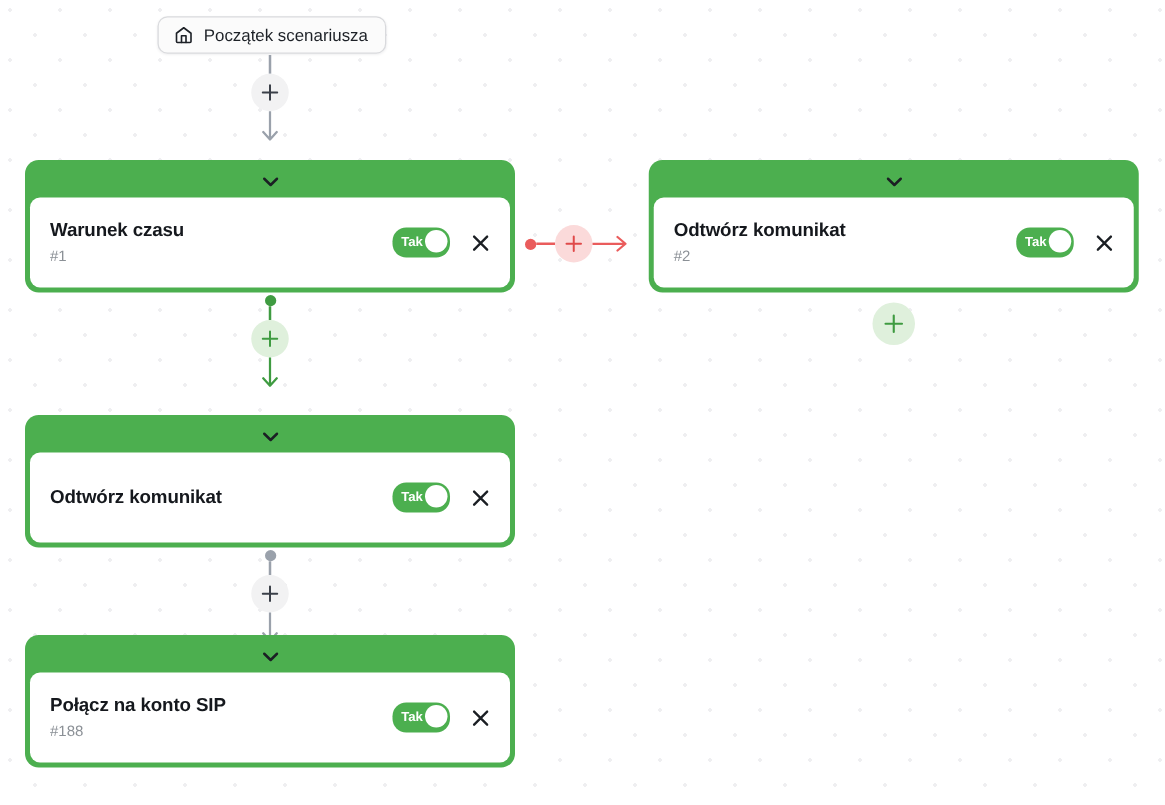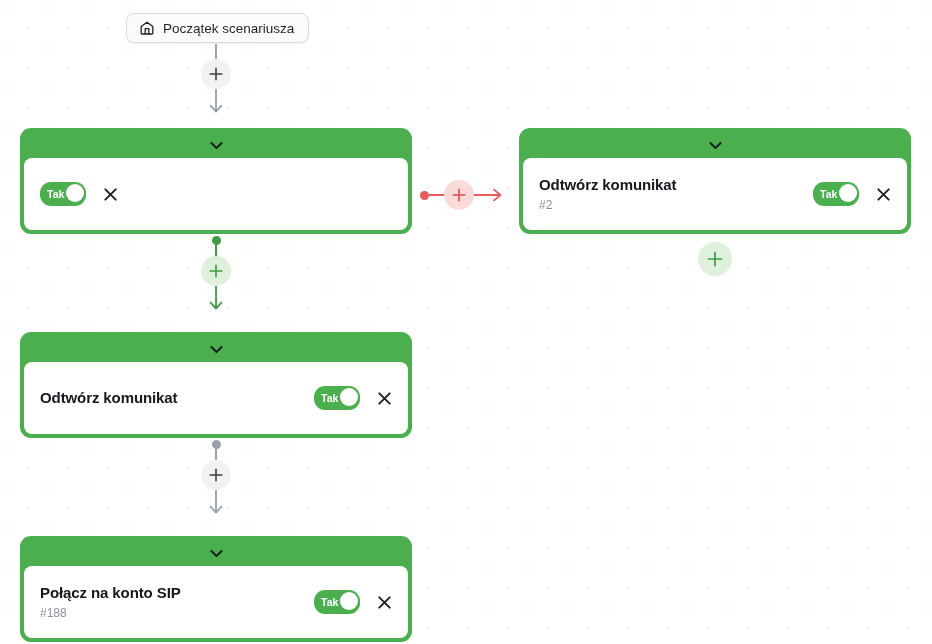--- a/index.html
+++ b/index.html
@@ -268,20 +268,24 @@
     </svg>
   </div>
 
   <div class="node" style="left:20px; top:128px;">
     <div class="node-header">
       <svg class="chevron-icon" viewBox="0 0 13 9">
         <path d="M1.4 2 6.5 7 11.6 2" fill="none" stroke="#1b1f24" stroke-width="2" stroke-linecap="round" stroke-linejoin="round"></path>
       </svg>
     </div>
     <div class="node-body">
+      <div class="node-text">
+        <div class="node-title">Warunek czasu</div>
+        <div class="node-id">#1</div>
+      </div>
       <div class="toggle">
         <span class="toggle-label">Tak</span>
         <span class="knob"></span>
       </div>
       <div class="close-btn">
         <svg class="close-icon" viewBox="0 0 13 13">
           <path d="M1.3 1.3 11.7 11.7M11.7 1.3 1.3 11.7" stroke="#1b1f24" stroke-width="1.9" stroke-linecap="round"></path>
         </svg>
       </div>
     </div>
@@ -370,21 +374,21 @@
     <div class="plus-circle" style="background:#f2f2f3;">
       <svg class="plus-icon" viewBox="0 0 14 14">
         <path d="M7 1.2v11.6M1.2 7h11.6" stroke="#3b4049" stroke-width="1.6" stroke-linecap="round"></path>
       </svg>
     </div>
     <svg class="arrow" viewBox="0 0 16 26">
       <path d="M8 0v22M2.6 16.6 8 22.6l5.4-6" fill="none" stroke="#9aa1ab" stroke-width="1.8" stroke-linecap="round" stroke-linejoin="round"></path>
     </svg>
   </div>
 
-  <div class="node" style="left:20px; top:536px;">
+  <div class="node" style="left:20px; top:508px;">
     <div class="node-header">
       <svg class="chevron-icon" viewBox="0 0 13 9">
         <path d="M1.4 2 6.5 7 11.6 2" fill="none" stroke="#1b1f24" stroke-width="2" stroke-linecap="round" stroke-linejoin="round"></path>
       </svg>
     </div>
     <div class="node-body">
       <div class="node-text">
         <div class="node-title">Połącz na konto SIP</div>
         <div class="node-id">#188</div>
       </div>

